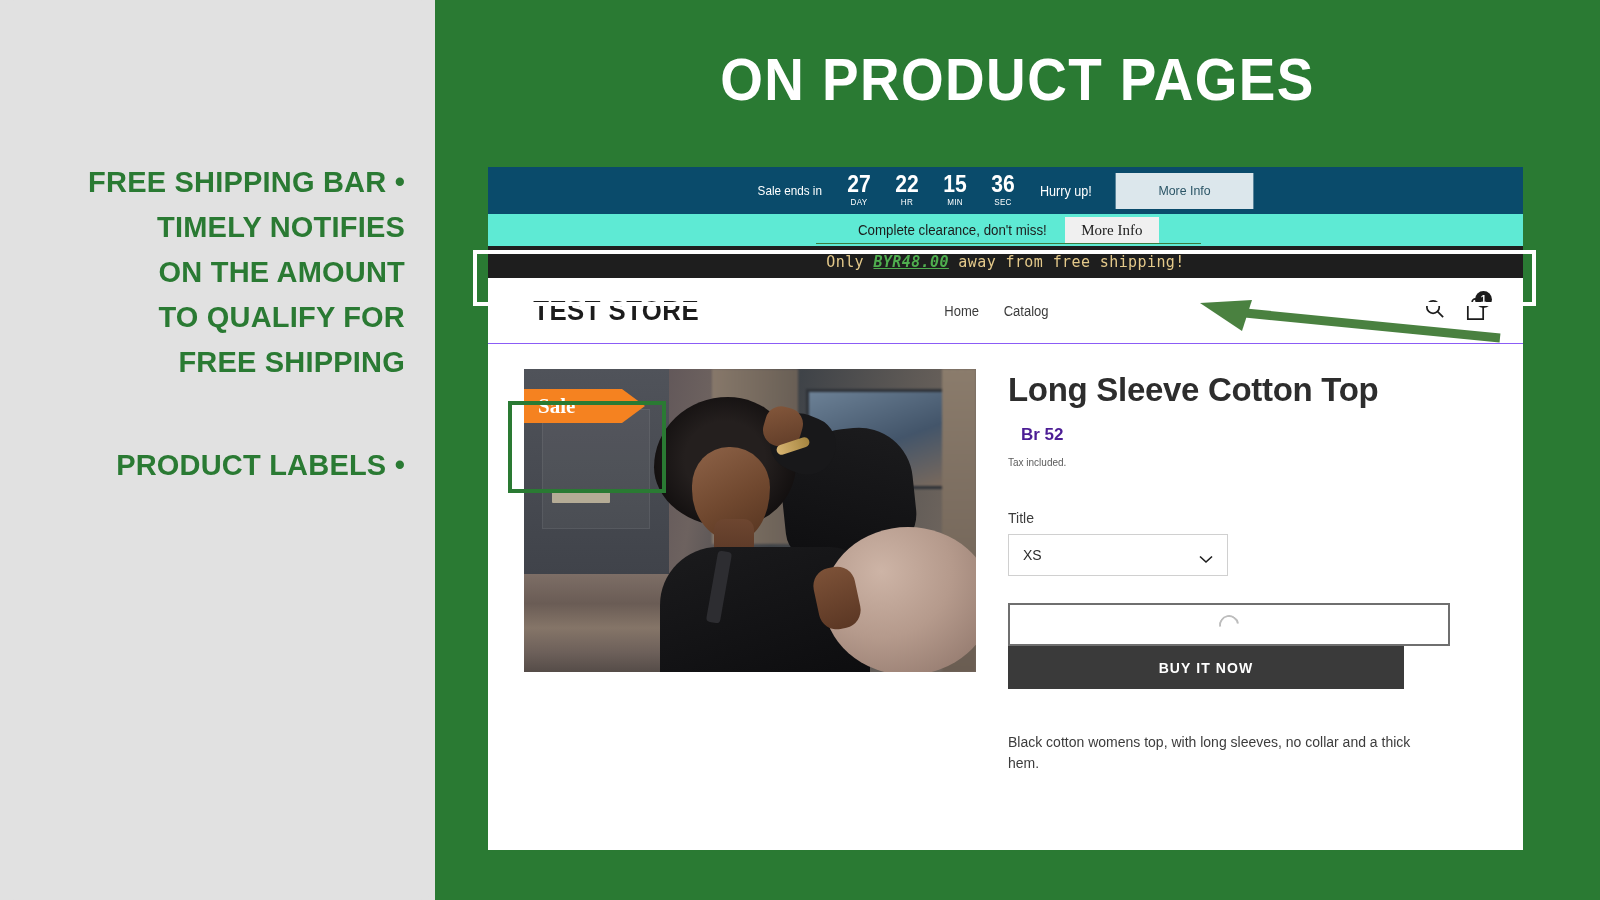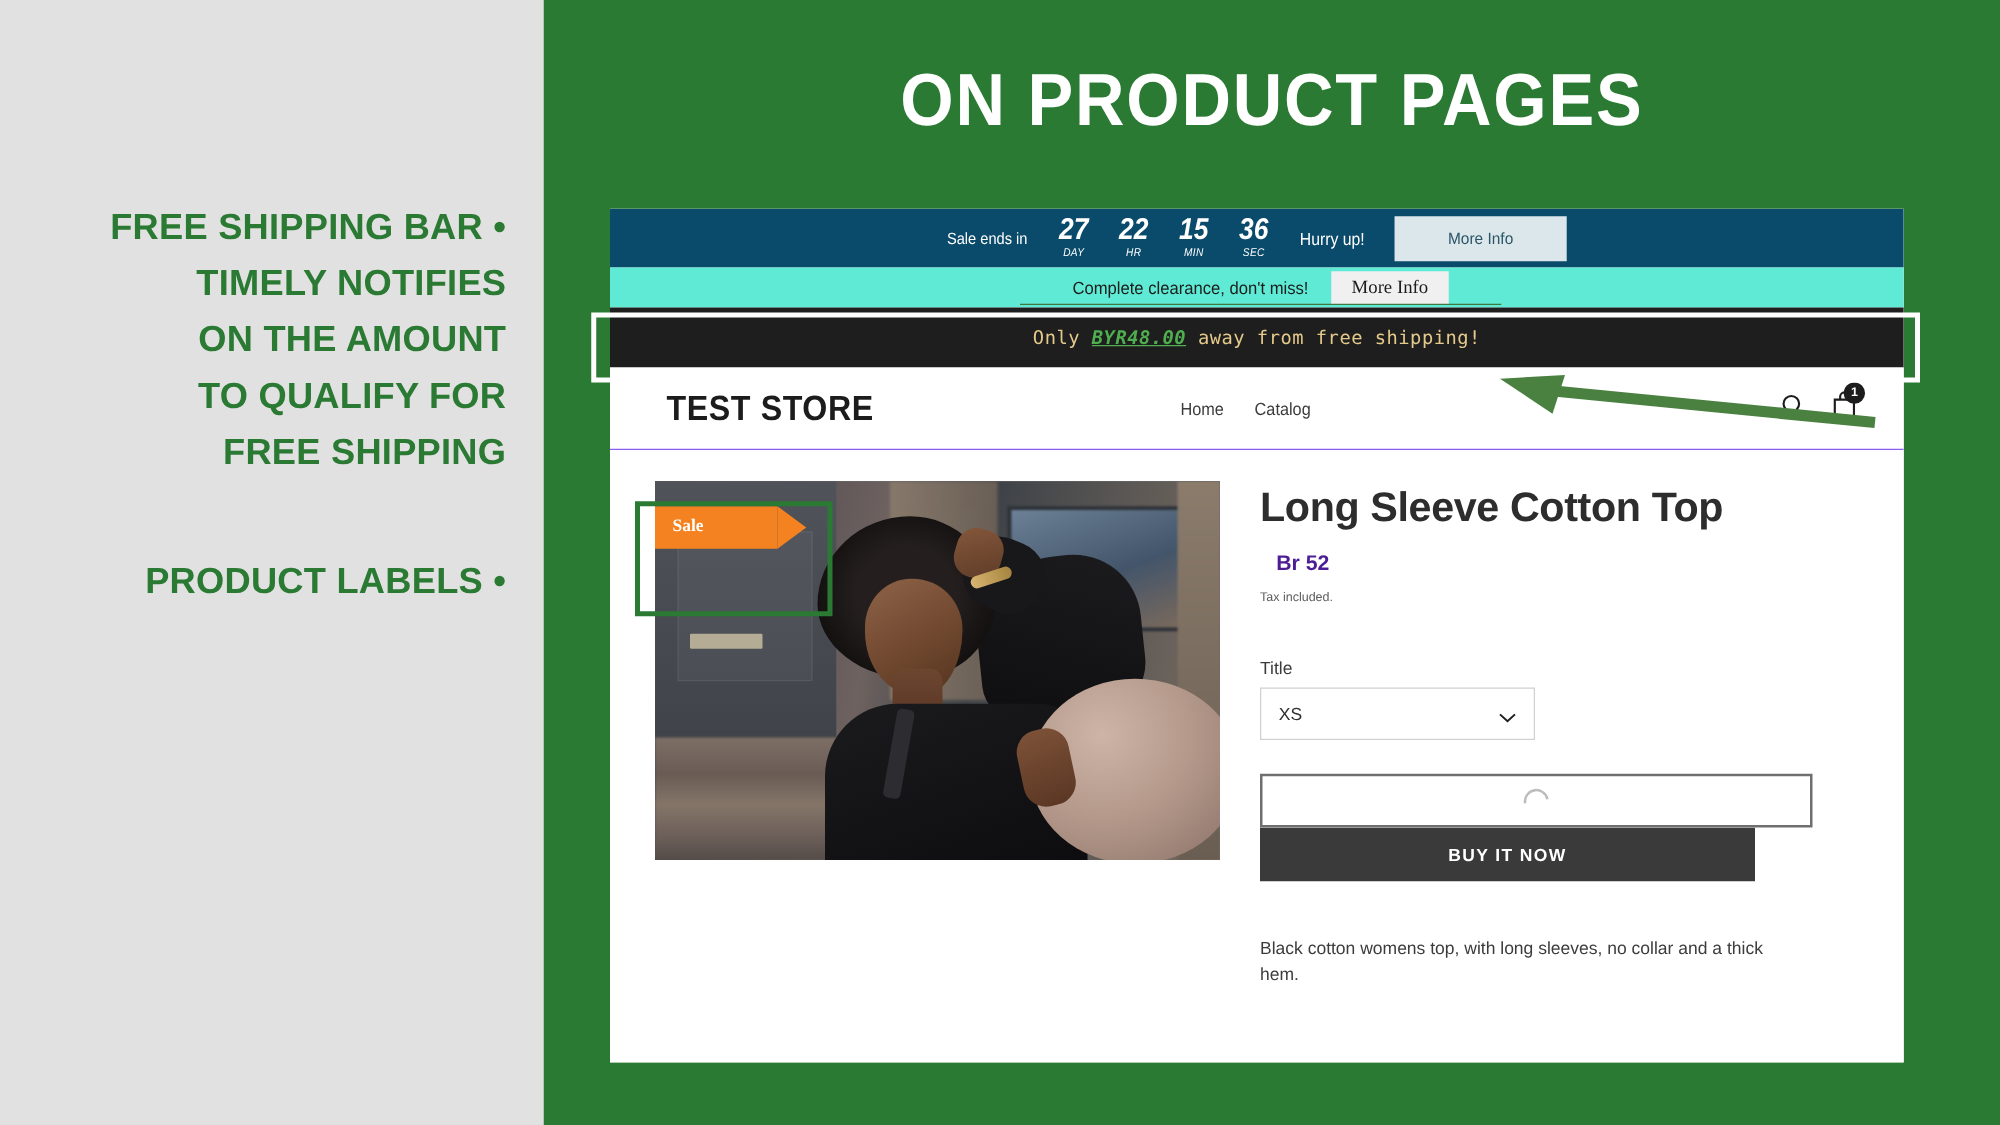--- a/index.html
+++ b/index.html
@@ -71,21 +71,21 @@
     align-items: center;
     justify-content: center;
     gap: 17px;
   }
   #countdown-label {
     color: #ffffff;
     font-size: 13px;
     font-weight: 400;
     transform: scaleX(0.9);
   }
-  #countdown-units { display: flex; gap: 14px; align-items: center; font-style: italic; }
+  #countdown-units { display: flex; gap: 14px; align-items: center; }
   .cd-unit { text-align: center; width: 34px; }
   .cd-num {
     display: block;
     color: #ffffff;
     font-size: 24px;
     font-weight: bold;
     line-height: 24px;
     transform: scaleX(0.88);
   }
   .cd-lbl {
@@ -140,21 +140,21 @@
     font-family: "Liberation Serif", serif;
     font-size: 15px;
     color: #1c1c1c;
     padding: 5px 16px;
     cursor: pointer;
   }
 
   
   #free-ship-bar {
     position: relative;
-    height: 48px;
+    height: 32px;
     background: #1e1e1e;
     display: flex;
     align-items: center;
     justify-content: center;
   }
   #free-ship-text {
     font-family: "DejaVu Sans Mono", monospace;
     font-size: 15px;
     color: #e4c98a;
     letter-spacing: 0.4px;
@@ -307,21 +307,21 @@
     left: 98px; top: 0;
     width: 0; height: 0;
     border-top: 17px solid transparent;
     border-bottom: 17px solid transparent;
     border-left: 23px solid #f58220;
   }
   #sale-label-text {
     color: #ffffff;
     font-family: "Liberation Serif", serif;
     font-weight: bold;
-    font-size: 14px;
+    font-size: 21px;
   }
 
   
   #product-info { flex: 1; padding-top: 2px; }
   #product-title {
     font-size: 33px;
     font-weight: bold;
     color: #2d2d2d;
     letter-spacing: -0.3px;
     margin-bottom: 16px;

